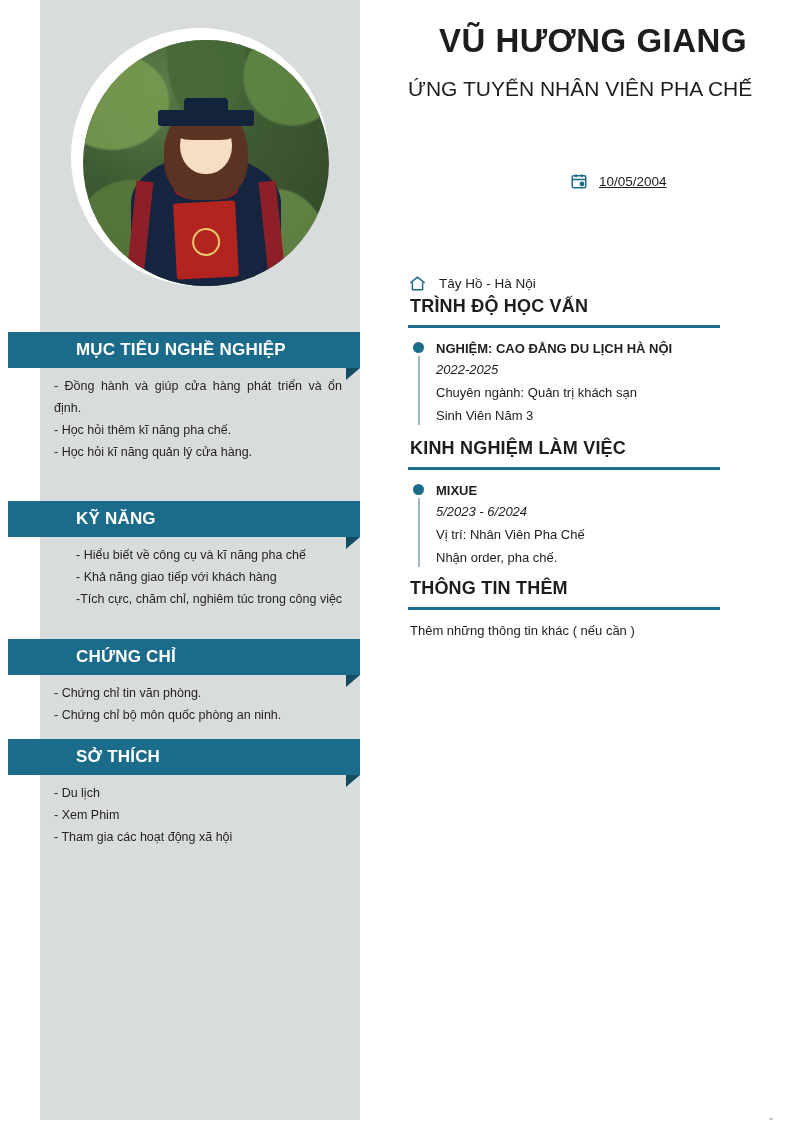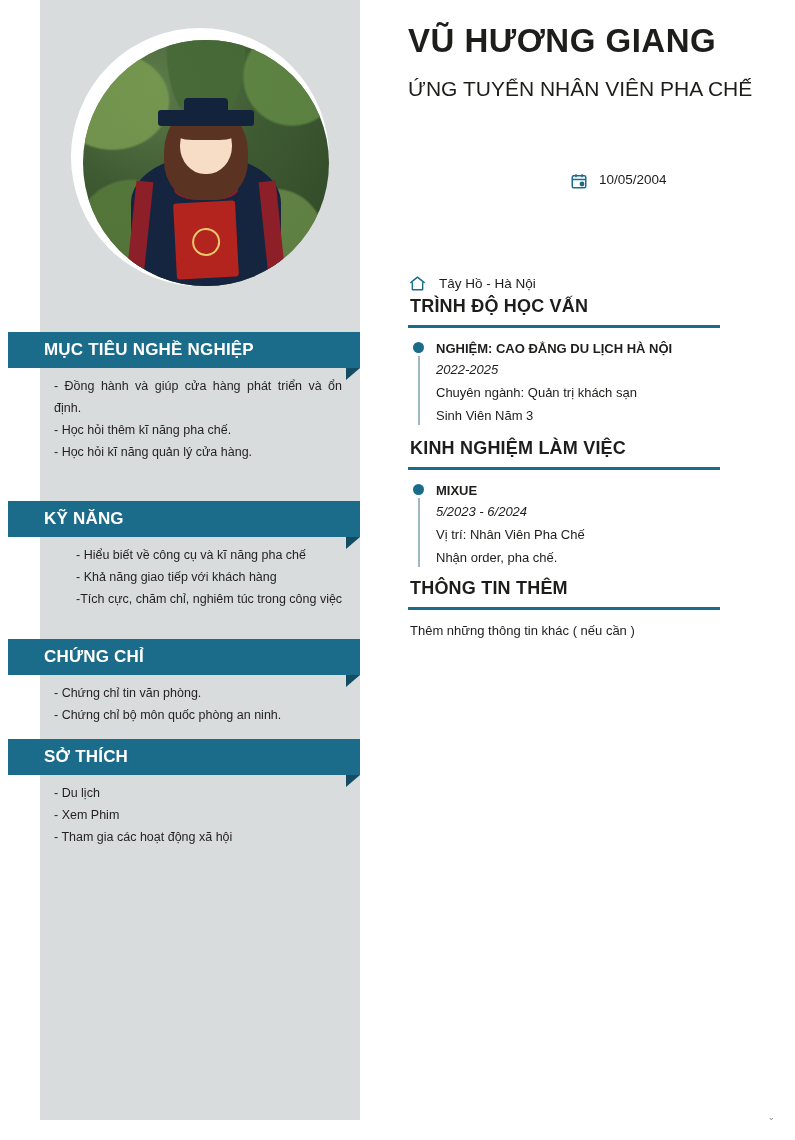--- a/index.html
+++ b/index.html
@@ -184,21 +184,21 @@
     left: 8px;
     height: 36px;
     width: 352px;
     background: #1b6b8a;
     color: #ffffff;
     display: flex;
     align-items: center;
     font-size: 17px;
     font-weight: bold;
     letter-spacing: 0.2px;
-    padding-left: 36px;
+    padding-left: 68px;
     box-sizing: border-box;
   }
   .lsec-head .notch {
     position: absolute;
     right: -0px;
     top: 36px;
     width: 0;
     height: 0;
     border-left: 14px solid #134c63;
     border-bottom: 12px solid transparent;
@@ -214,38 +214,41 @@
   }
   .name {
     position: absolute;
     left: 408px;
     top: 22px;
     width: 370px;
     font-size: 33px;
     font-weight: bold;
     letter-spacing: 0.5px;
     color: #1d1d1b;
+    text-align: center;
   }
   .subtitle {
     position: absolute;
     left: 408px;
     top: 75px;
     width: 345px;
     font-size: 21px;
     line-height: 1.35;
     color: #1d1d1b;
   }
   .meta-date {
     position: absolute;
     left: 570px;
     top: 172px;
     display: flex;
+    align-items: center;
     gap: 11px;
     font-size: 13.5px;
     color: #1d1d1b;
+    text-decoration: underline;
   }
   .meta-addr {
     position: absolute;
     left: 408px;
     top: 274px;
     display: flex;
     align-items: center;
     gap: 12px;
     font-size: 13.5px;
     color: #1d1d1b;

